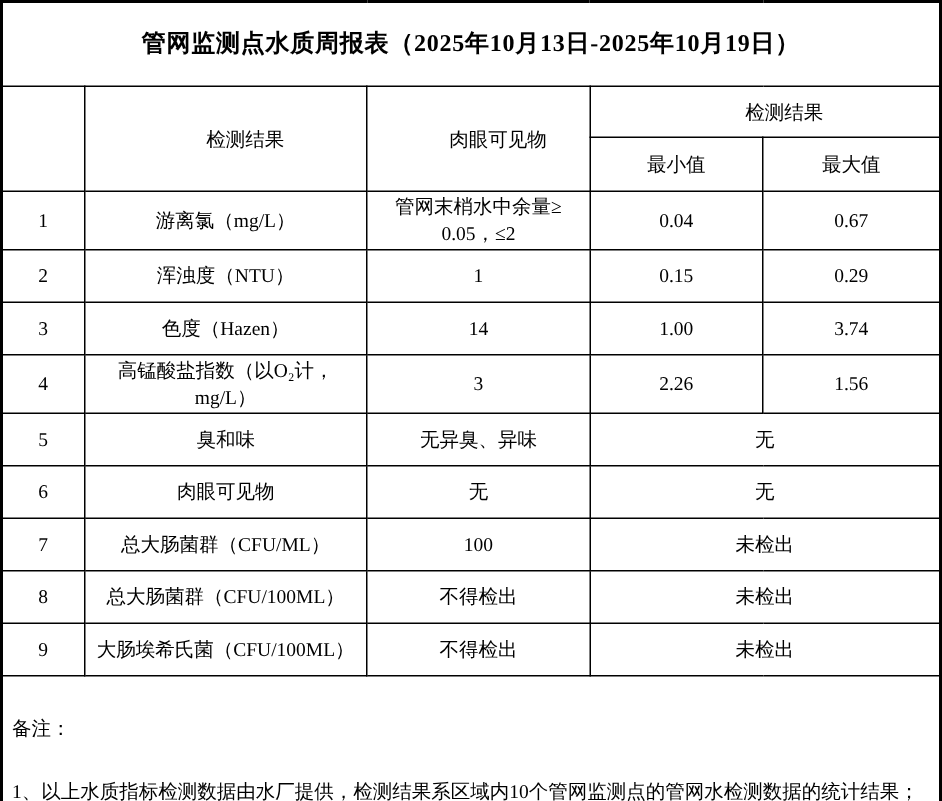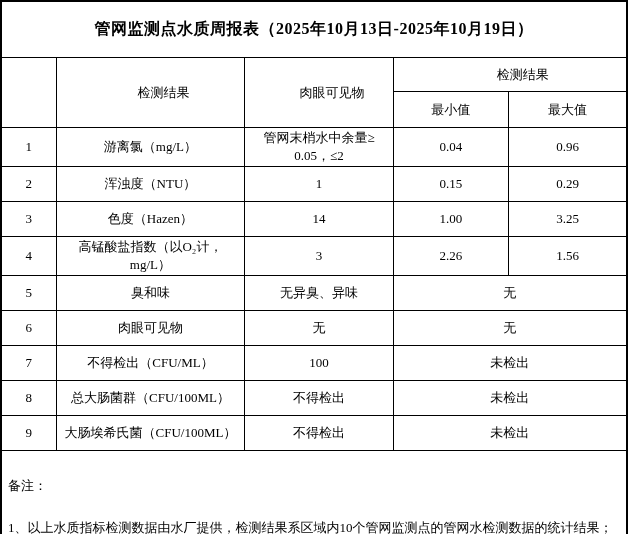--- a/index.html
+++ b/index.html
@@ -73,35 +73,35 @@
         <th>最大值</th>
       </tr>
     </thead>
     <tbody id="rows-body">
         <tr>
           <td>1</td>
           <td>游离氯（mg/L）</td>
           <td>管网末梢水中余量≥
 0.05，≤2</td>
           <td>0.04</td>
-          <td>0.96</td>
+          <td>0.67</td>
         </tr>
         <tr>
           <td>2</td>
           <td>浑浊度（NTU）</td>
           <td>1</td>
           <td>0.15</td>
           <td>0.29</td>
         </tr>
         <tr>
           <td>3</td>
           <td>色度（Hazen）</td>
           <td>14</td>
           <td>1.00</td>
-          <td>3.25</td>
+          <td>3.74</td>
         </tr>
         <tr>
           <td>4</td>
           <td>高锰酸盐指数（以O₂计，mg/L）</td>
           <td>3</td>
           <td>2.26</td>
           <td>1.56</td>
         </tr>
         <tr>
           <td>5</td>
@@ -110,21 +110,21 @@
           <td colspan="2">无</td>
         </tr>
         <tr>
           <td>6</td>
           <td>肉眼可见物</td>
           <td>无</td>
           <td colspan="2">无</td>
         </tr>
         <tr>
           <td>7</td>
-          <td>不得检出（CFU/ML）</td>
+          <td>总大肠菌群（CFU/ML）</td>
           <td>100</td>
           <td colspan="2">未检出</td>
         </tr>
         <tr>
           <td>8</td>
           <td>总大肠菌群（CFU/100ML）</td>
           <td>不得检出</td>
           <td colspan="2">未检出</td>
         </tr>
         <tr>

